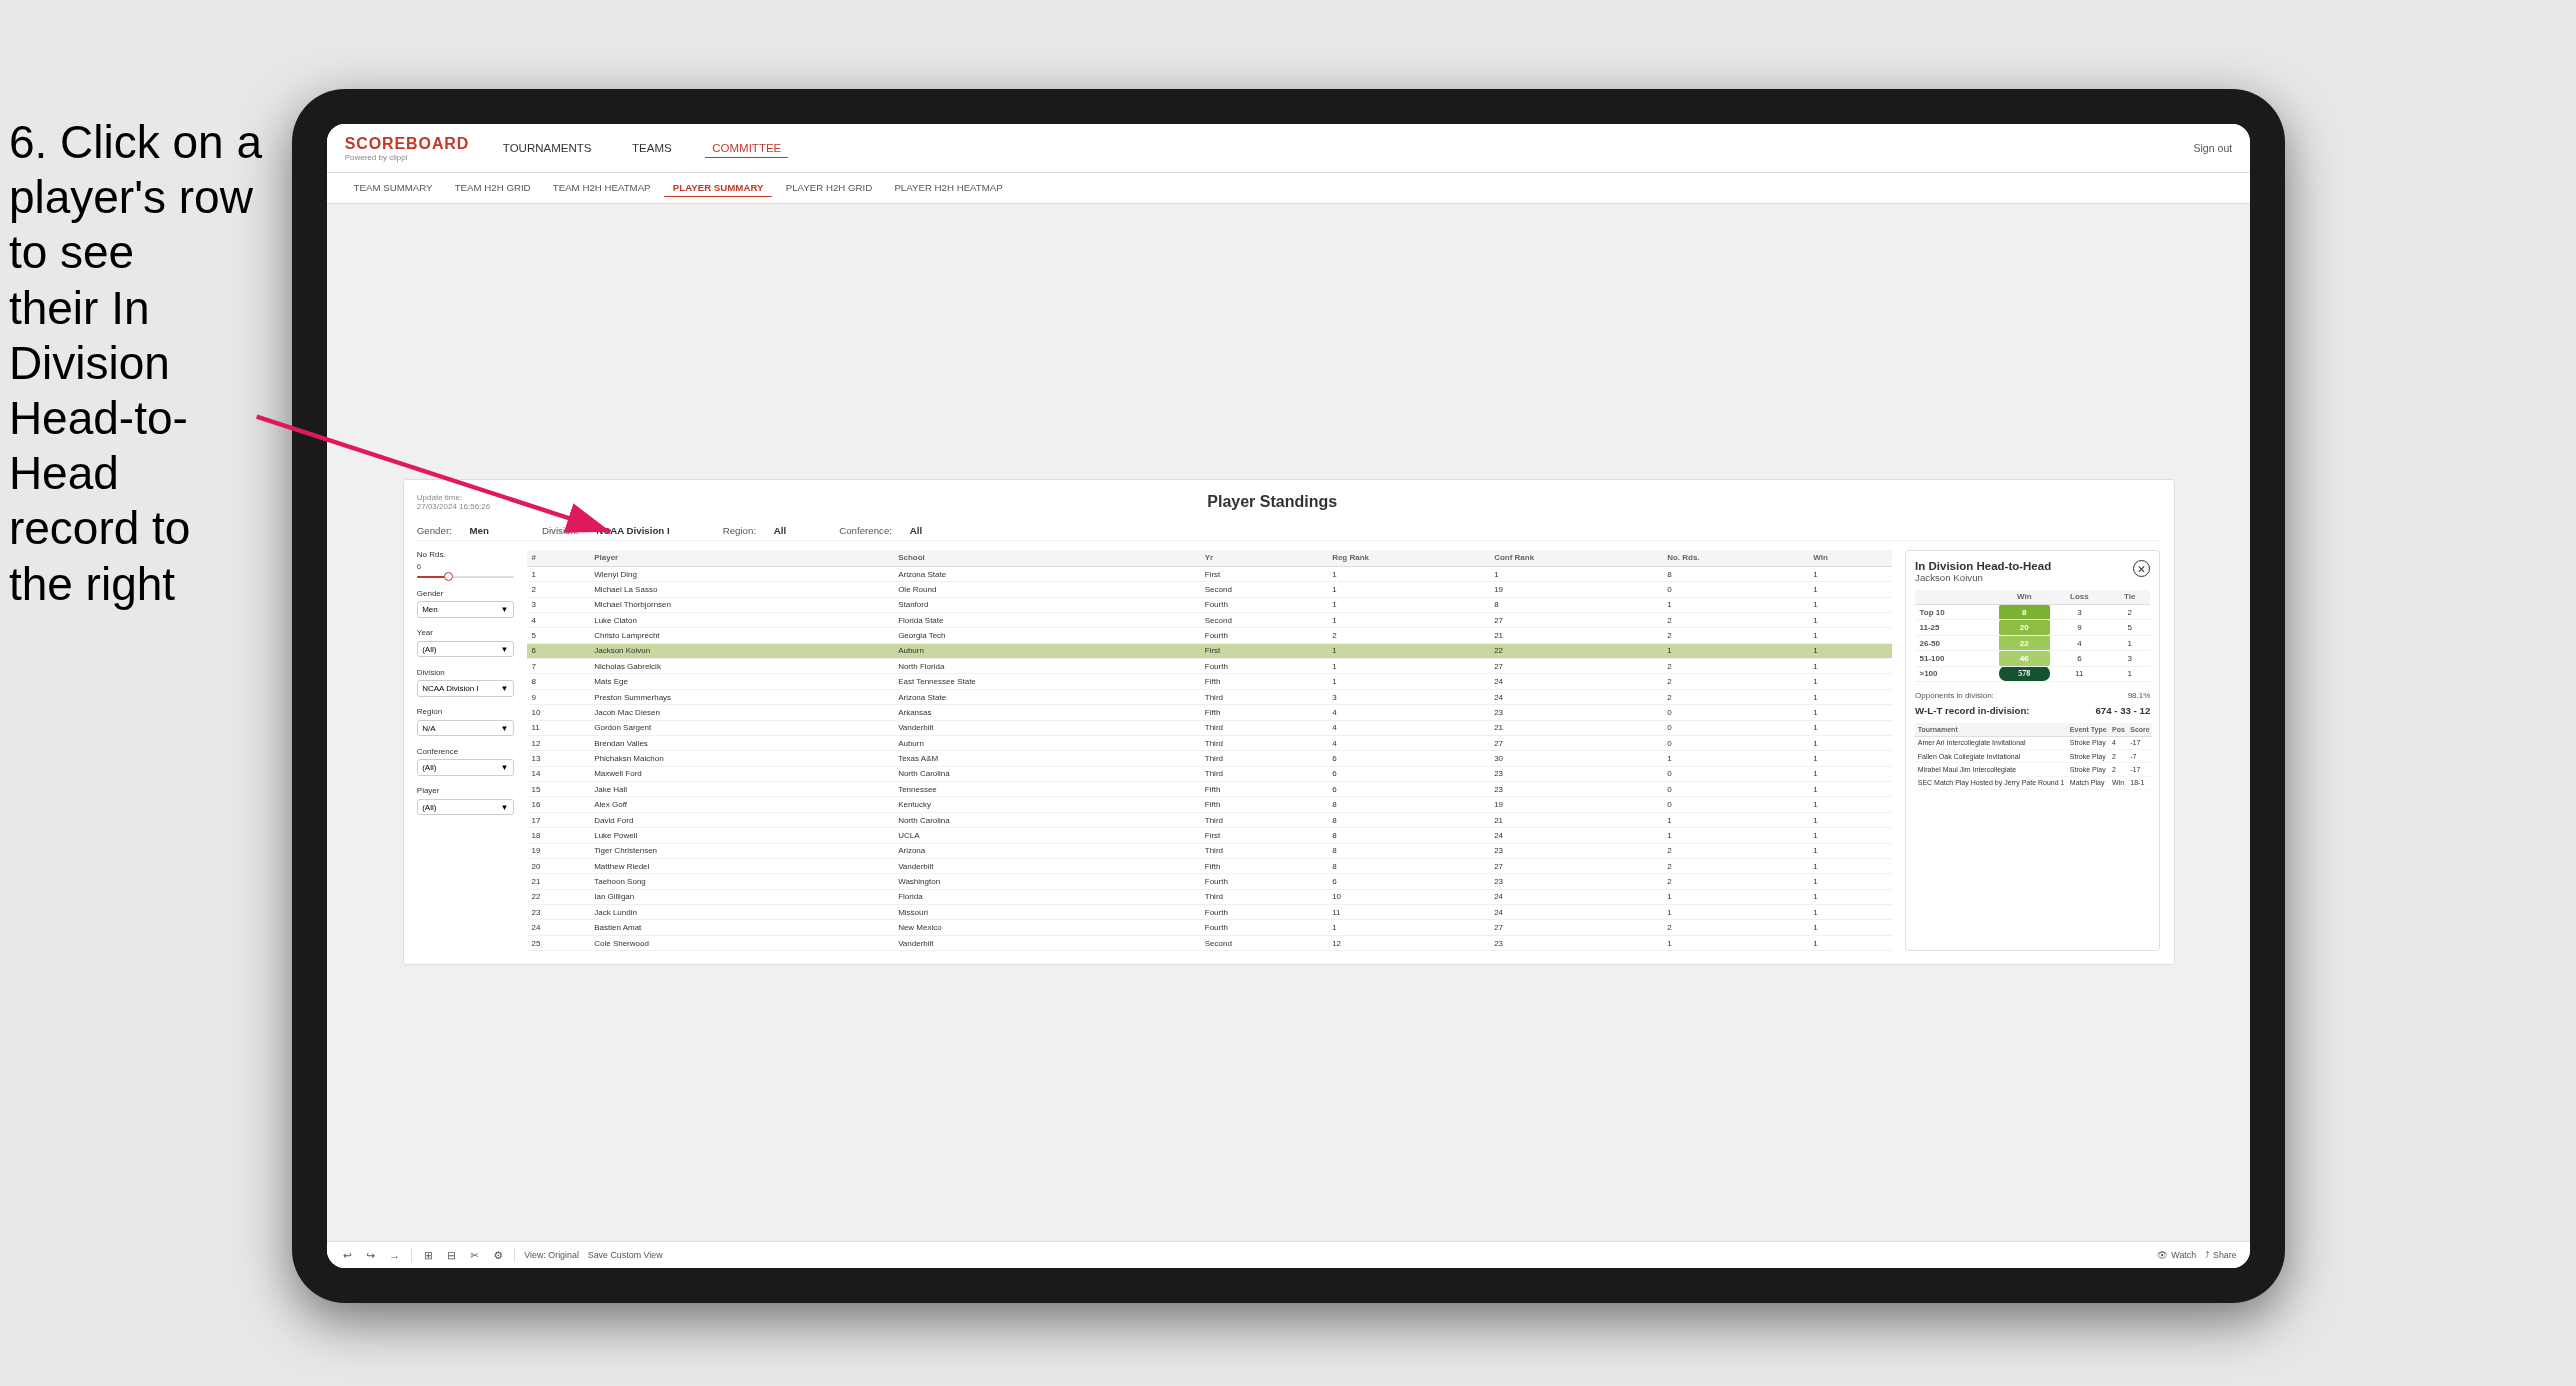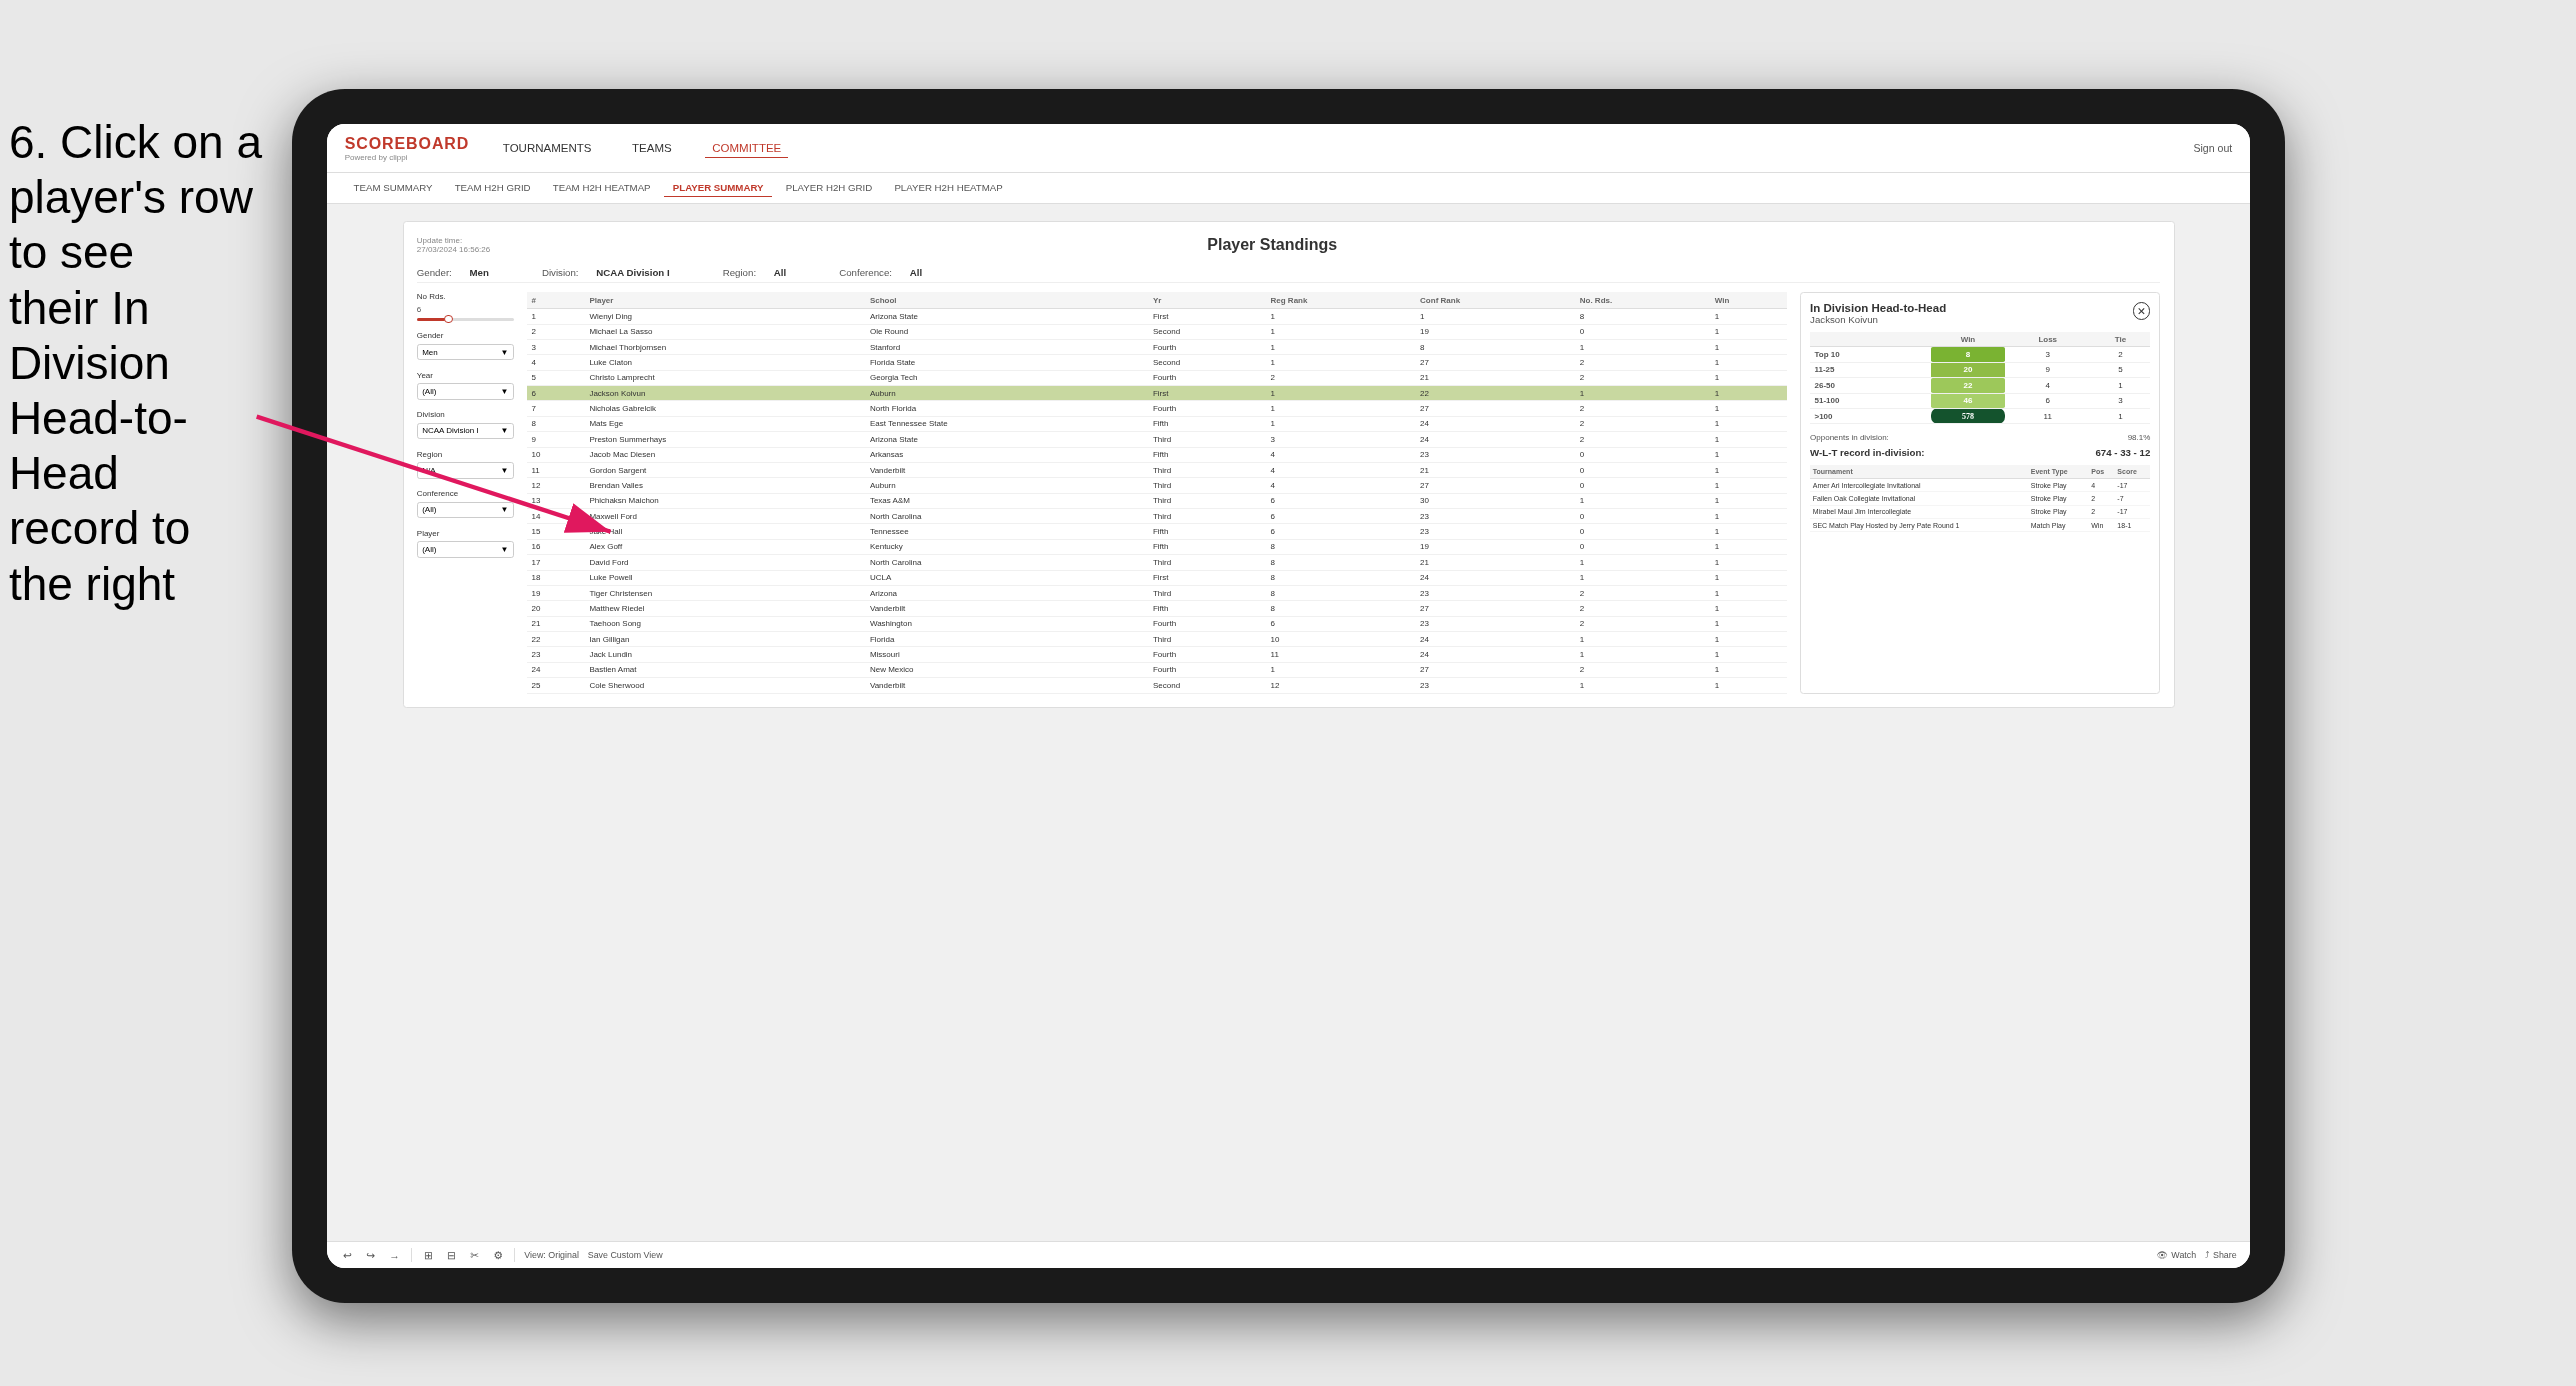--- a/index.html
+++ b/index.html
@@ -124,21 +124,21 @@
       border-bottom: 1.8px solid #c0392b;
       font-weight: 600;
     }
 
     
     .main-content {
       flex: 1;
       background: #f0f0f0;
       display: flex;
       justify-content: center;
-      align-items: flex-start;
+      align-items: center;
       padding: 17.7px;
       overflow: hidden;
     }
 
     .content-card {
       background: #fff;
       border: 0.9px solid #ddd;
       border-radius: 3.5px;
       width: 100%;
       max-width: 1772px;
@@ -279,21 +279,21 @@
 
     table tbody td {
       padding: 2.7px 4.4px;
       font-size: 8px;
       color: #333;
       white-space: nowrap;
     }
 
     
     .right-panel {
-      width: 360px;
+      width: 255px;
       flex-shrink: 0;
       border: 0.9px solid #ddd;
       border-radius: 3.5px;
       padding: 8.9px;
     }
 
     .h2h-header {
       display: flex;
       justify-content: space-between;
       align-items: flex-start;

